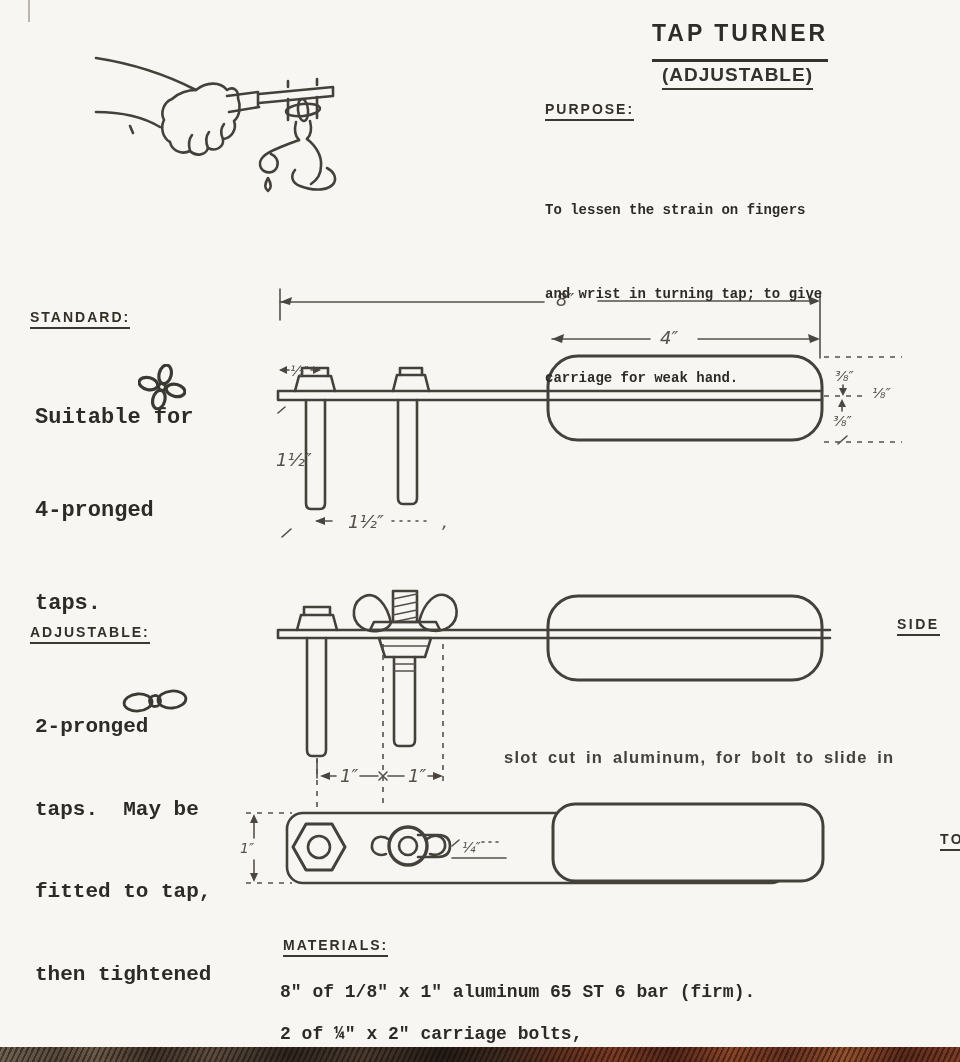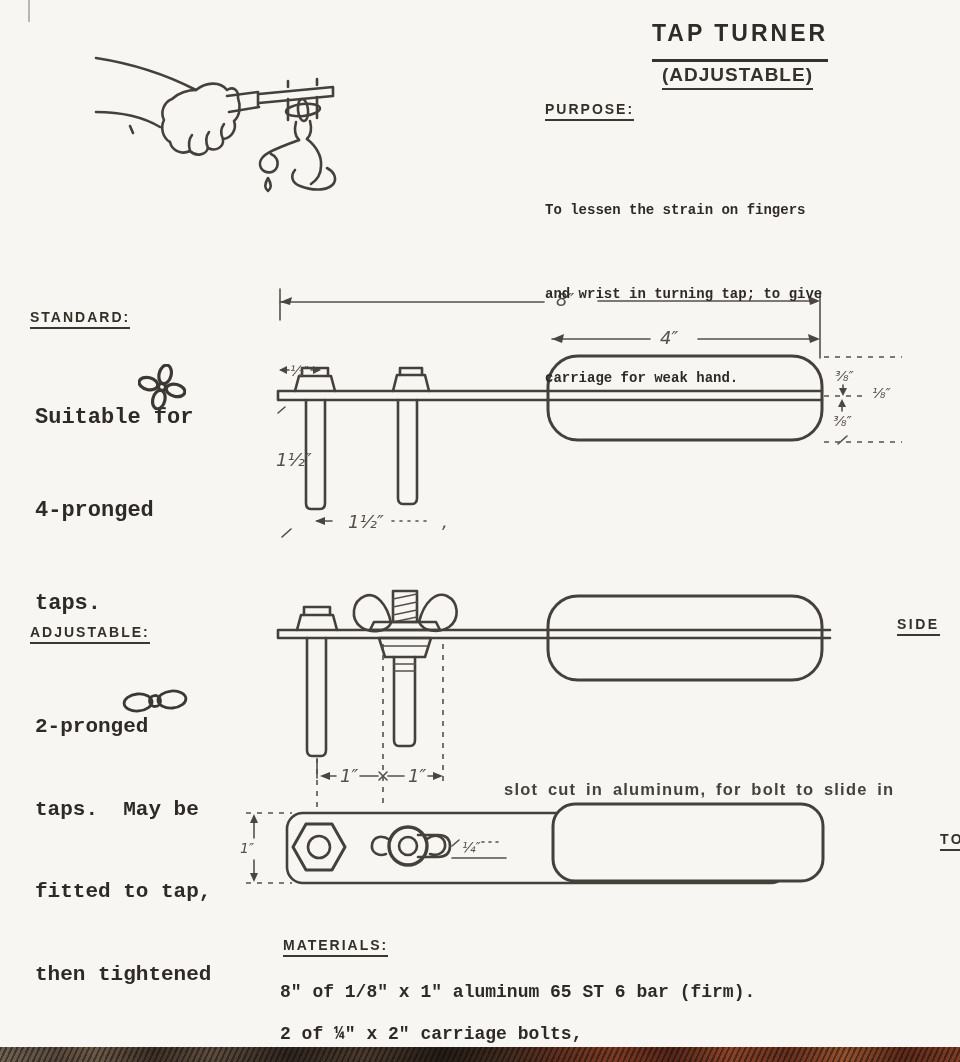--- a/index.html
+++ b/index.html
@@ -263,21 +263,21 @@
       <ellipse cx="16" cy="15" rx="14" ry="8.5"></ellipse>
       <ellipse cx="50" cy="15" rx="14" ry="8.5"></ellipse>
       <circle cx="33" cy="15" r="5.5"></circle>
     </g>
   </svg>
 
   <div class="txt" style="left:897px; top:615px;">
     <span class="view-label">SIDE</span>
   </div>
 
-  <div class="txt slot-note" style="left:504px; top:748px;margin-top:32px;">slot cut in aluminum, for bolt to slide in</div>
+  <div class="txt slot-note" style="left:504px; top:748px;">slot cut in aluminum, for bolt to slide in</div>
 
   <div class="txt" style="left:896px; top:830px;margin-left:44px;">
     <span class="view-label">TOP</span>
   </div>
 
   <div class="txt" style="left:283px; top:936px;text-align:center;">
     <span class="heading">MATERIALS:</span>
   </div>
   <div class="txt mono materials-item" style="left:280px; top:982px;">8" of 1/8" x 1" aluminum 65 ST 6 bar (firm).</div>
   <div class="txt mono materials-item" style="left:280px; top:1024px;">2 of ¼" x 2" carriage bolts,</div>

